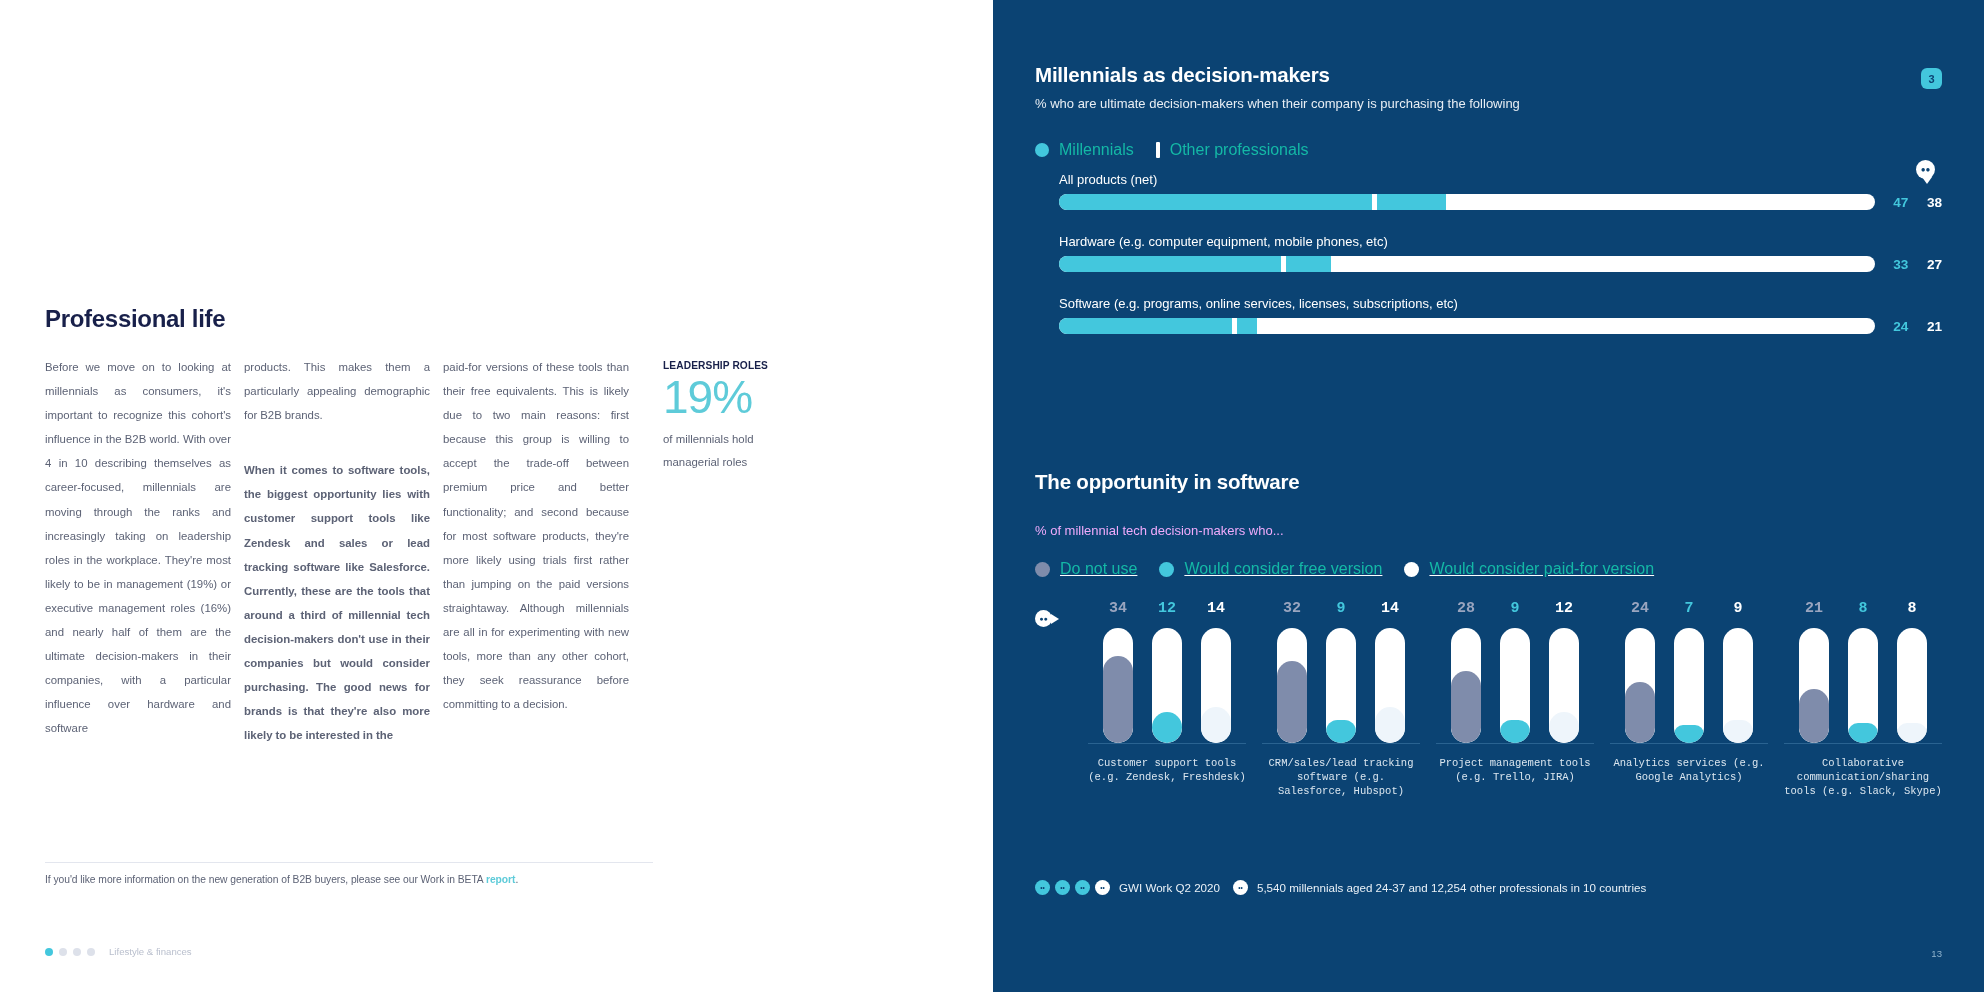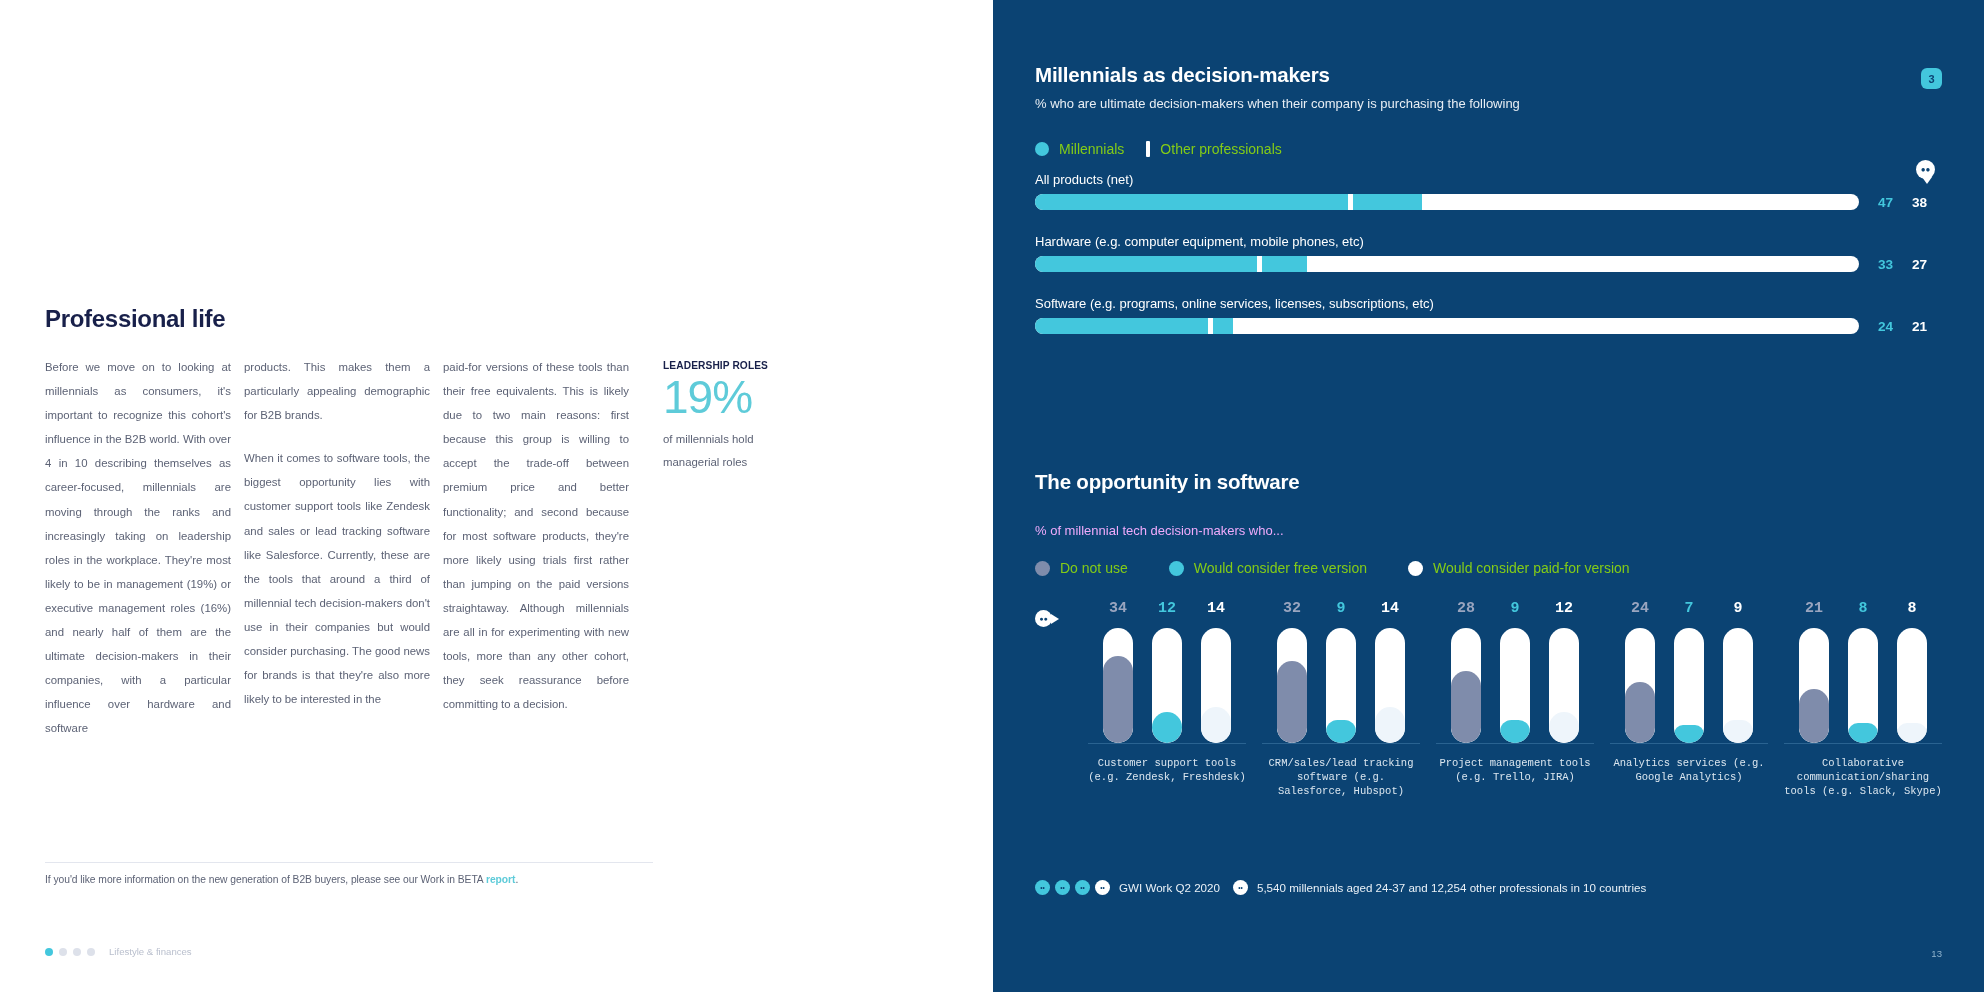--- a/index.html
+++ b/index.html
@@ -27,21 +27,21 @@
     position: absolute; left: 45px; top: 355px;
     width: 608px;
     display: flex; gap: 13px;
   }
   .col { width: 186px; }
   .col p {
     font-size: 11.4px; line-height: 24.1px;
     color: #5c6275; text-align: justify;
     hyphens: manual; word-spacing: -0.2px;
   }
-  .col p + p { margin-top: 19px; }
+  .col p + p { margin-top: 31px; font-weight: bold; }
 
   .callout {
     position: absolute; left: 663px; top: 360px; width: 140px;
   }
   .callout-label {
     font-size: 10.2px; font-weight: bold; color: #18204a;
     letter-spacing: 0.1px; margin-bottom: 4px;
   }
   .callout-stat {
     font-size: 46px; color: #5ecbd9; line-height: 0.98;
@@ -88,24 +88,24 @@
     right: 42px; top: 68px;
     width: 21px; height: 21px; border-radius: 6px;
     background: #43c7dd; color: #0b4373;
     font-size: 11px; font-weight: bold;
     display: flex; align-items: center; justify-content: center;
   }
 
   .legend1 { left: 42px; top: 141px; display: flex; align-items: center; gap: 10px; }
   .lg-dot { width: 14px; height: 14px; border-radius: 50%; background: #43c7dd; }
   .lg-bar { width: 4px; height: 16px; background: #ffffff; border-radius: 1px; }
-  .lg-text { font-size: 14px; color: #84cc16; }
+  .lg-text { font-size: 16px; color: #14b8a6; }
 
   .bars { left: 42px; top: 172px; width: 907px; }
-  .bar-row { margin-bottom: 24px; }
+  .bar-row { margin-bottom: 24px; margin-left: 24px; }
   .bar-label { font-size: 13px; color: #ffffff; margin-bottom: 7px; }
   .bar-line { display: flex; align-items: center; }
   .track {
     position: relative; height: 16px; width: 824px;
     background: #ffffff; border-radius: 8px; overflow: hidden;
   }
   .fill { position: absolute; left: 0; top: 0; height: 100%; background: #43c7dd; }
   .tick { position: absolute; top: 0; height: 100%; width: 5px; background: #ffffff; }
   .val-a { width: 34px; text-align: right; font-size: 13.6px; font-weight: bold; color: #43c7dd; }
   .val-b { width: 34px; text-align: right; font-size: 13.6px; font-weight: bold; color: #ffffff; }
@@ -121,21 +121,21 @@
   .pin-tail {
     width: 0; height: 0; margin: -2px auto 0 auto;
     border-left: 5px solid transparent; border-right: 5px solid transparent;
     border-top: 7px solid #ffffff;
   }
   .pin-face { font-size: 8px; color: #0b4373; line-height: 1; }
 
   .sec2-title { left: 42px; top: 470px; font-size: 20.5px; font-weight: bold; letter-spacing: -0.2px; }
   .sec2-sub   { left: 42px; top: 523px; font-size: 13px; color: #f0abfc; }
 
-  .legend2 { left: 42px; top: 560px; display: flex; align-items: flex-end; gap: 27px; }
+  .legend2 { left: 42px; top: 560px; display: flex; align-items: flex-end; gap: 8px; text-decoration: underline; }
   .lg2-item { display: flex; align-items: center; gap: 10px; margin-right: 14px; }
   .lg2-dot { width: 15px; height: 15px; border-radius: 50%; }
 
   .colchart { left: 42px; top: 600px; width: 907px; }
   .cc-axis-icon {
     position: absolute; left: 0; top: 10px;
     width: 26px; height: 17px;
     display: flex; align-items: center;
   }
   .cc-axis-circle {

